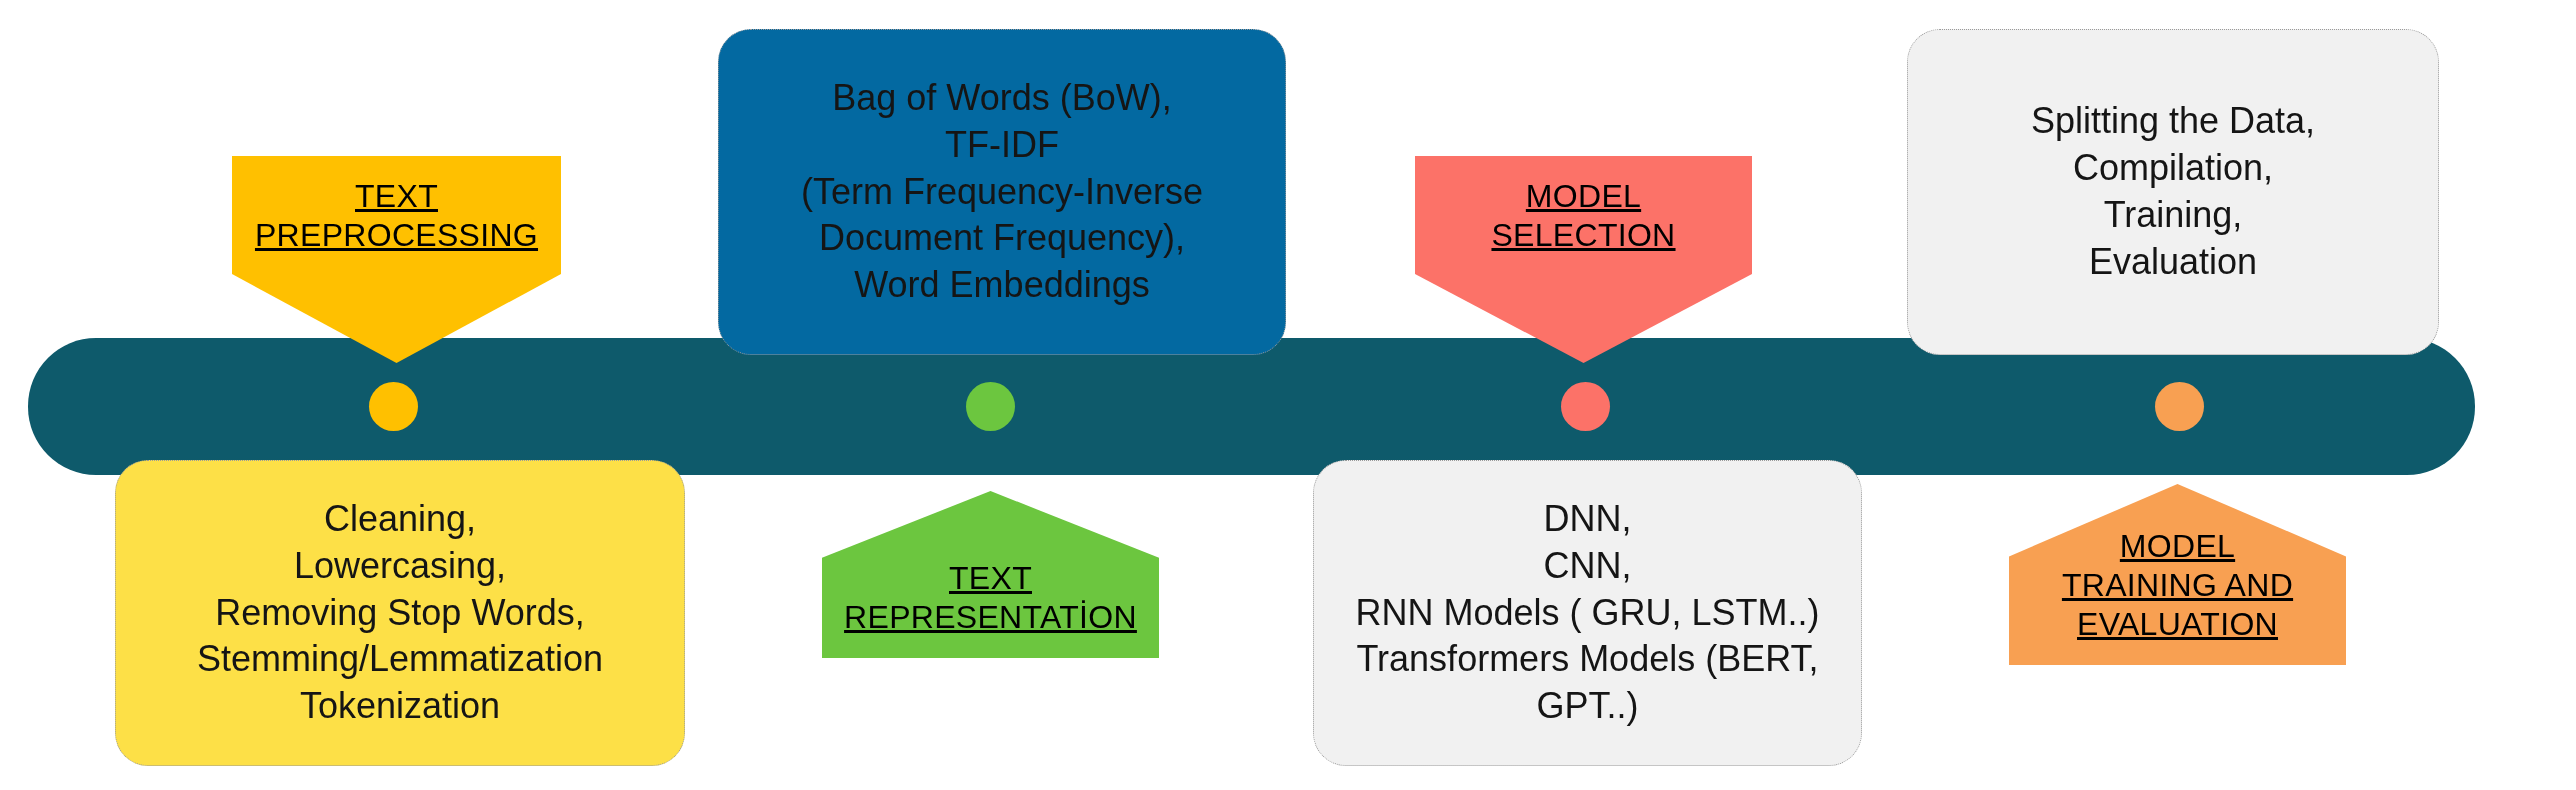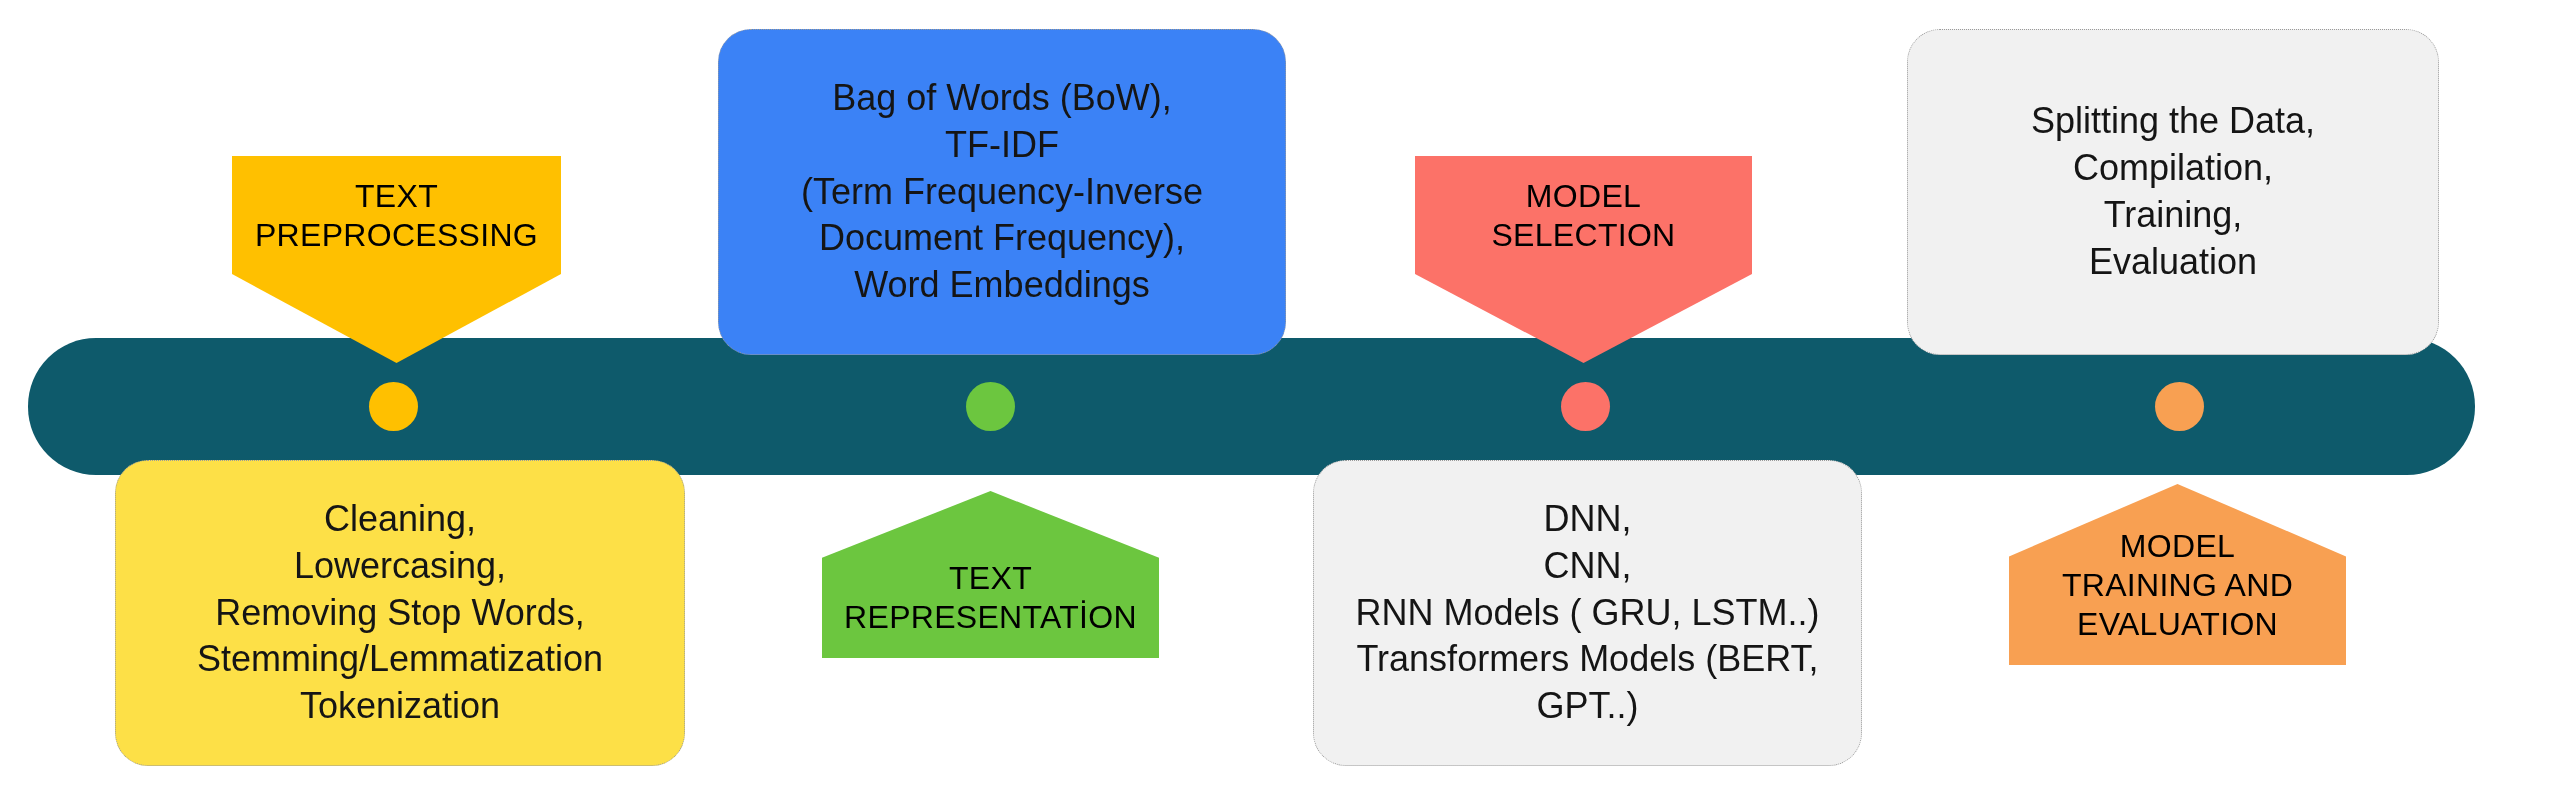--- a/index.html
+++ b/index.html
@@ -50,20 +50,21 @@
     display: flex;
     align-items: center;
     justify-content: center;
     text-align: center;
     color: #000000;
     font-size: 32px;
     line-height: 1.22;
     letter-spacing: 0.3px;
     box-sizing: border-box;
     padding: 0 11px;
+    text-decoration: underline;
   }
   .badge.down {
     
     clip-path: polygon(0% 0%, 100% 0%, 100% 57%, 50% 100%, 0% 57%);
     align-items: flex-start;
     padding-top: 21px;
   }
   .badge.up {
     
     clip-path: polygon(50% 0%, 100% 40%, 100% 100%, 0% 100%, 0% 40%);
@@ -114,21 +115,21 @@
   <div class="milestone-dot" id="dot-0" style="left: 369px; background: rgb(255, 192, 0);"></div>
 
   <div class="detail-box" id="detail-0" style="left: 115px; top: 460px; width: 570px; height: 306px; background: #fde047; border-color: rgb(154, 154, 154);">
     <span class="detail-text">Cleaning,
 Lowercasing,
 Removing Stop Words,
 Stemming/Lemmatization
 Tokenization</span>
   </div>
 
-  <div class="detail-box" id="detail-1" style="left: 718px; top: 29px; width: 568px; height: 326px; background: #3b82f6; border-color: rgb(154, 154, 154);">
+  <div class="detail-box" id="detail-1" style="left: 718px; top: 29px; width: 568px; height: 326px; background: #0369a1; border-color: rgb(154, 154, 154);">
     <span class="detail-text">Bag of Words (BoW),
 TF-IDF
 (Term Frequency-Inverse
 Document Frequency),
 Word Embeddings</span>
   </div>
 
   <div class="milestone-dot" id="dot-1" style="left: 966px; background: rgb(108, 198, 63);"></div>
 
   <div class="badge up" id="badge-1" style="left: 822px; top: 491px; width: 337px; height: 167px; background: rgb(108, 198, 63);">

